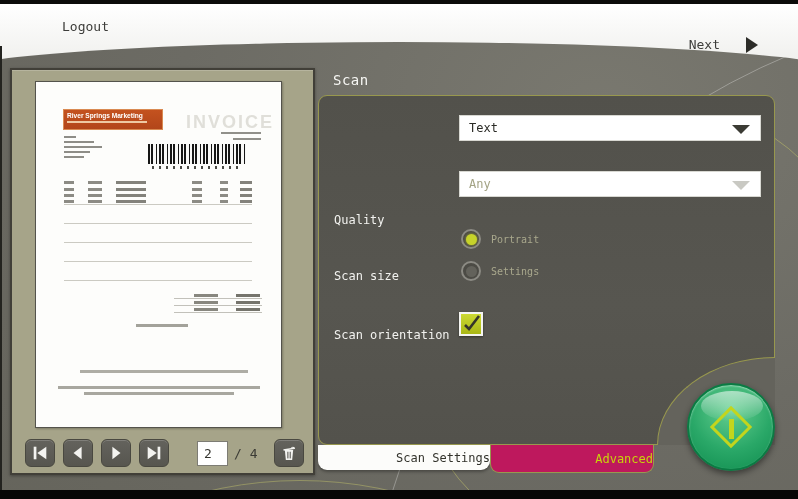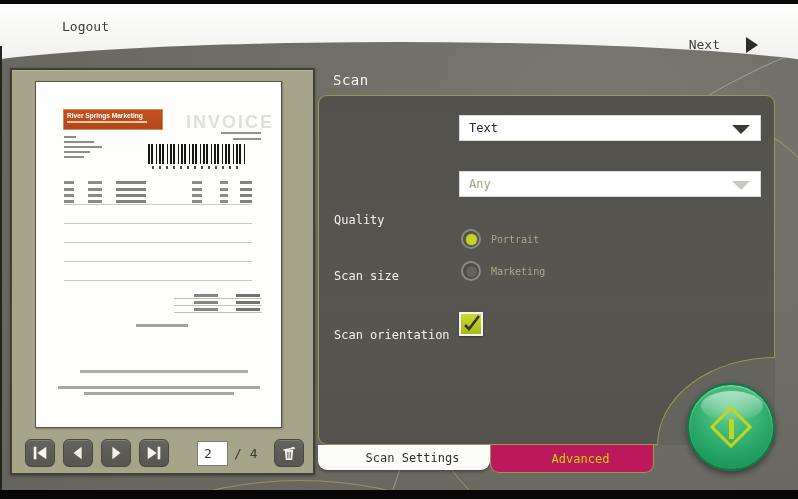--- a/index.html
+++ b/index.html
@@ -90,21 +90,21 @@
   .radio { width:20px; height:20px; border-radius:50%; background:#4c4b45; border:2px solid #8c8b84;
     display:flex; align-items:center; justify-content:center; }
   .radio .dot { width:11px; height:11px; border-radius:50%; background:#63625b; }
   .radio.selected .dot { background:#c6d32a; box-shadow:0 0 3px rgba(198,211,42,0.7); }
   .radio-label { font-size:10px; color:#a9a88d; }
   .checkbox { position:absolute; left:140px; width:24px; height:24px; border:2px solid #f4f4f1;
     background:linear-gradient(#ccd932,#a9b716); display:flex; align-items:center; justify-content:center; cursor:pointer;
     box-shadow:0 1px 2px rgba(0,0,0,0.4); }
 
   
-  .tab { position:absolute; top:445px; height:25px; display:flex; align-items:center; justify-content:center;
+  .tab { position:absolute; top:445px; height:25px; display:flex; align-items:center; justify-content:flex-end;
     font-size:12px; cursor:pointer; z-index:4;padding-left:17px; }
   .tab-active { left:318px; width:172px; background:#fcfcfa; color:#33332c; border-radius:0 0 9px 9px;
     box-shadow:0 2px 3px rgba(0,0,0,0.3); }
   .tab-inactive { left:490px; width:164px; height:28px; background:#be185d; color:#c8d40a;
     border:1px solid #98984e; border-top:none; border-radius:0 0 9px 9px; }
 
   
   .start-btn { position:absolute; left:687px; top:383px; width:88px; height:88px; border-radius:50%;
     background:radial-gradient(circle at 50% 30%, #64cf90 0%, #2aa868 55%, #0f8c4e 100%);
     border:2px solid #0b7a43; box-shadow:0 3px 6px rgba(0,0,0,0.45), inset 0 1px 2px rgba(255,255,255,0.5);
@@ -230,21 +230,21 @@
     <div class="radio-row" style="top:133px">
       <span class="radio selected">
           <span class="dot"></span>
         </span>
       <span class="radio-label">Portrait</span>
     </div>
     <div class="radio-row" style="top:165px">
       <span class="radio">
           <span class="dot"></span>
         </span>
-      <span class="radio-label">Marketing</span>
+      <span class="radio-label">Settings</span>
     </div>
 
     <div class="checkbox" style="top:216px">
       <svg width="22" height="22" viewBox="0 0 22 22" style="overflow:visible">
         <polyline points="5,12 9,16 19,3" fill="none" stroke="#35352a" stroke-width="2.6"></polyline>
       </svg>
     </div>
 
     <div class="notch"></div>
   </div>

